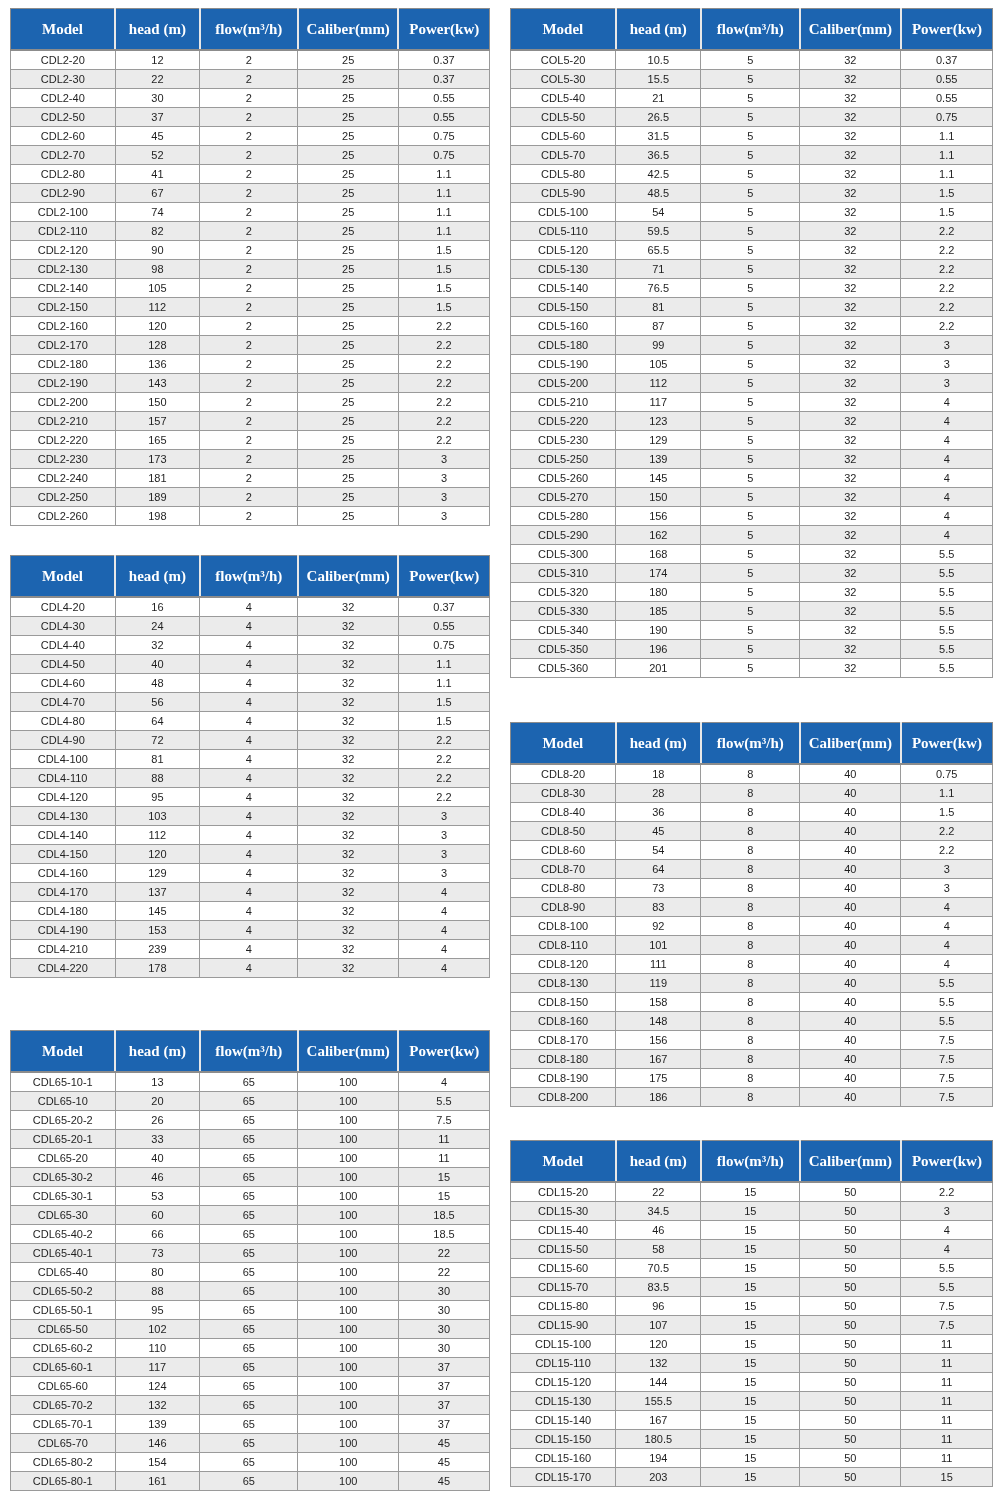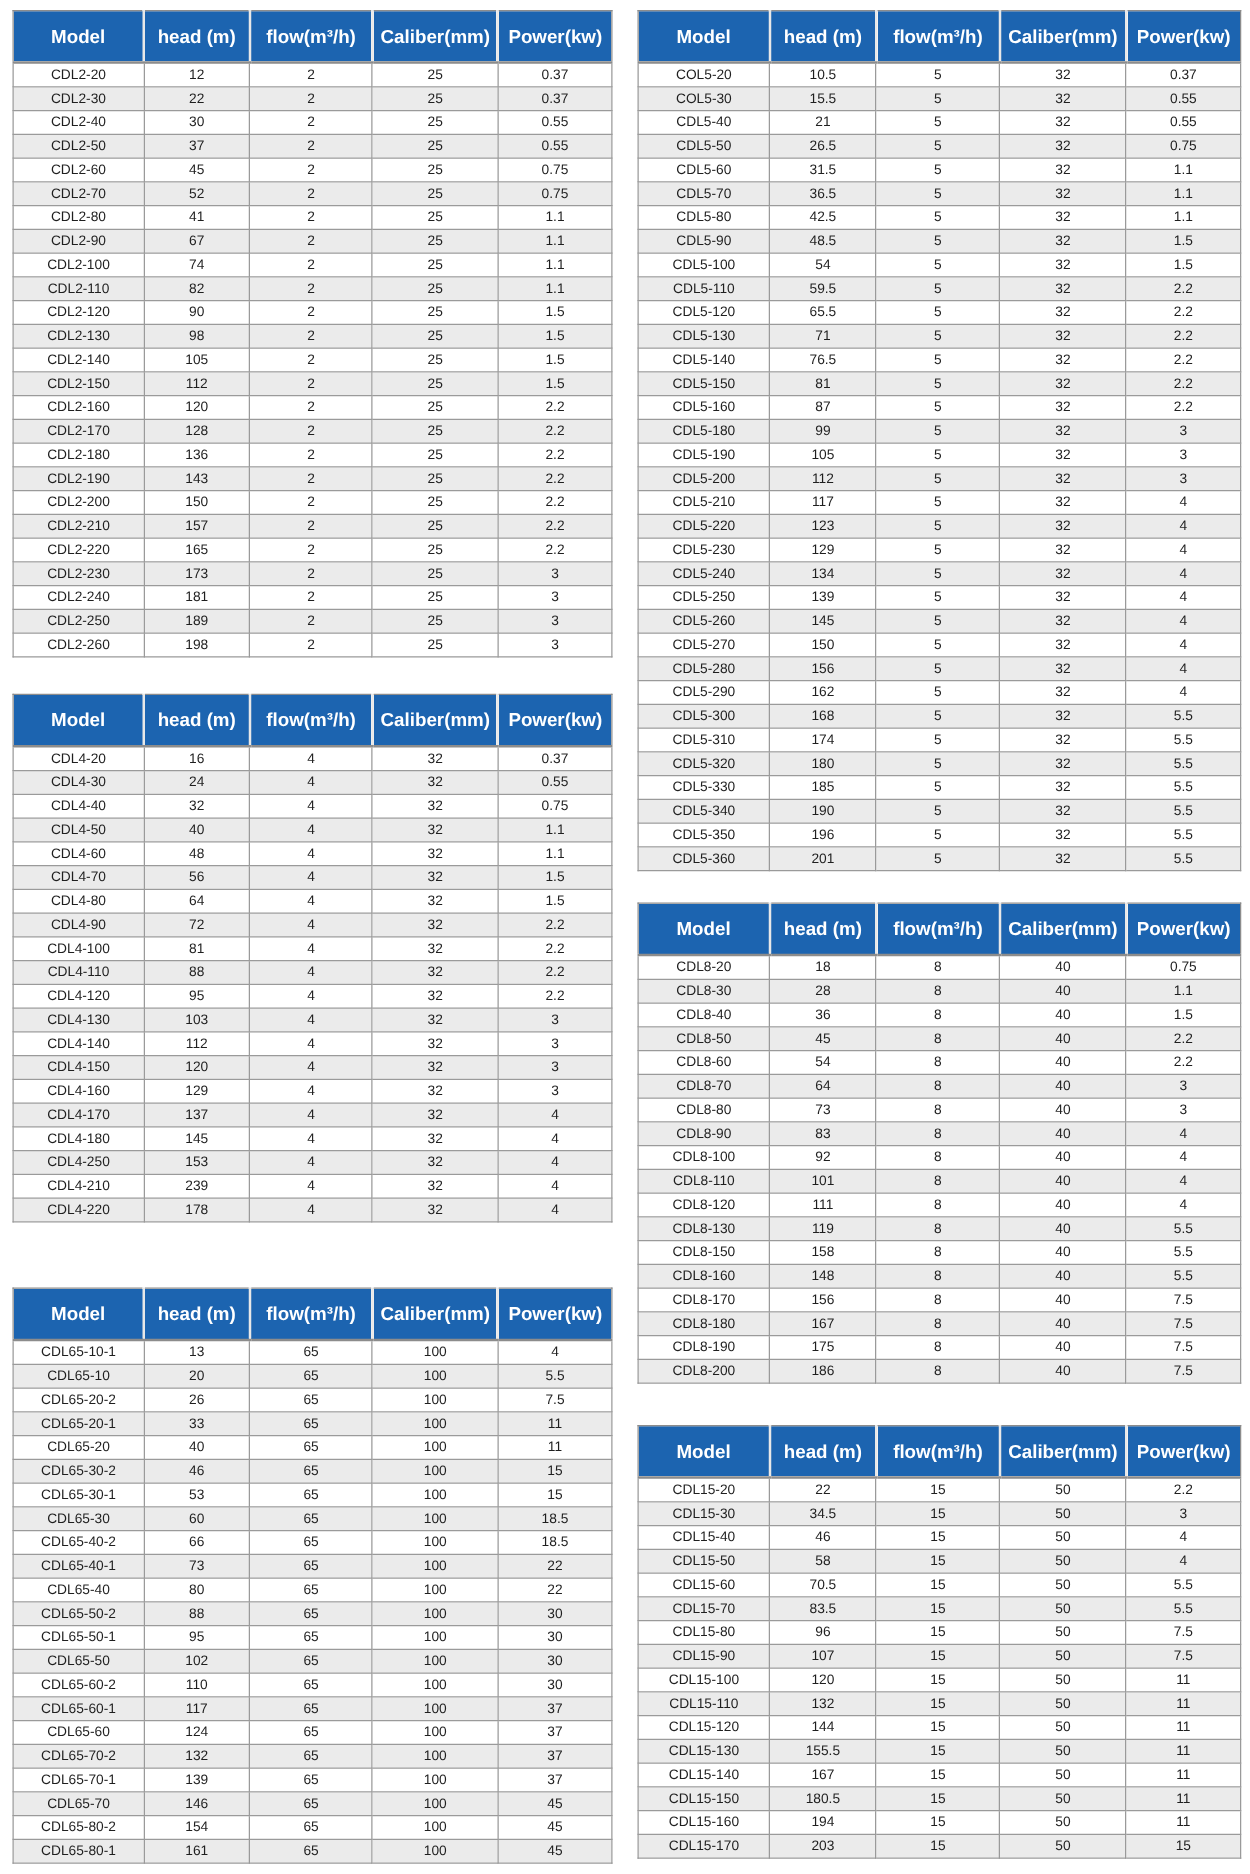--- a/index.html
+++ b/index.html
@@ -37,20 +37,21 @@
     font-size: 15px;
     font-weight: bold;
     height: 40px;
     text-align: center;
     vertical-align: middle;
     border-left: 2px solid #e8e8e8;
     border-bottom: 2px solid #8c8c8c;
     padding: 0 2px;
     overflow: hidden;
     white-space: nowrap;
+    font-family: Liberation Serif, serif;
   }
   table.spec-table th:first-child { border-left: none; }
 
   table.spec-table td {
     font-size: 11px;
     color: #1f1f1f;
     height: 19px;
     box-sizing: border-box;
     text-align: center;
     vertical-align: middle;
@@ -385,21 +386,21 @@
           <td>4</td>
         </tr>
         <tr>
           <td>CDL4-180</td>
           <td>145</td>
           <td>4</td>
           <td>32</td>
           <td>4</td>
         </tr>
         <tr>
-          <td>CDL4-250</td>
+          <td>CDL4-190</td>
           <td>153</td>
           <td>4</td>
           <td>32</td>
           <td>4</td>
         </tr>
         <tr>
           <td>CDL4-210</td>
           <td>239</td>
           <td>4</td>
           <td>32</td>
@@ -733,27 +734,20 @@
           <td>4</td>
         </tr>
         <tr>
           <td>CDL5-230</td>
           <td>129</td>
           <td>5</td>
           <td>32</td>
           <td>4</td>
         </tr>
         <tr>
-          <td>CDL5-240</td>
-          <td>134</td>
-          <td>5</td>
-          <td>32</td>
-          <td>4</td>
-        </tr>
-        <tr>
           <td>CDL5-250</td>
           <td>139</td>
           <td>5</td>
           <td>32</td>
           <td>4</td>
         </tr>
         <tr>
           <td>CDL5-260</td>
           <td>145</td>
           <td>5</td>

